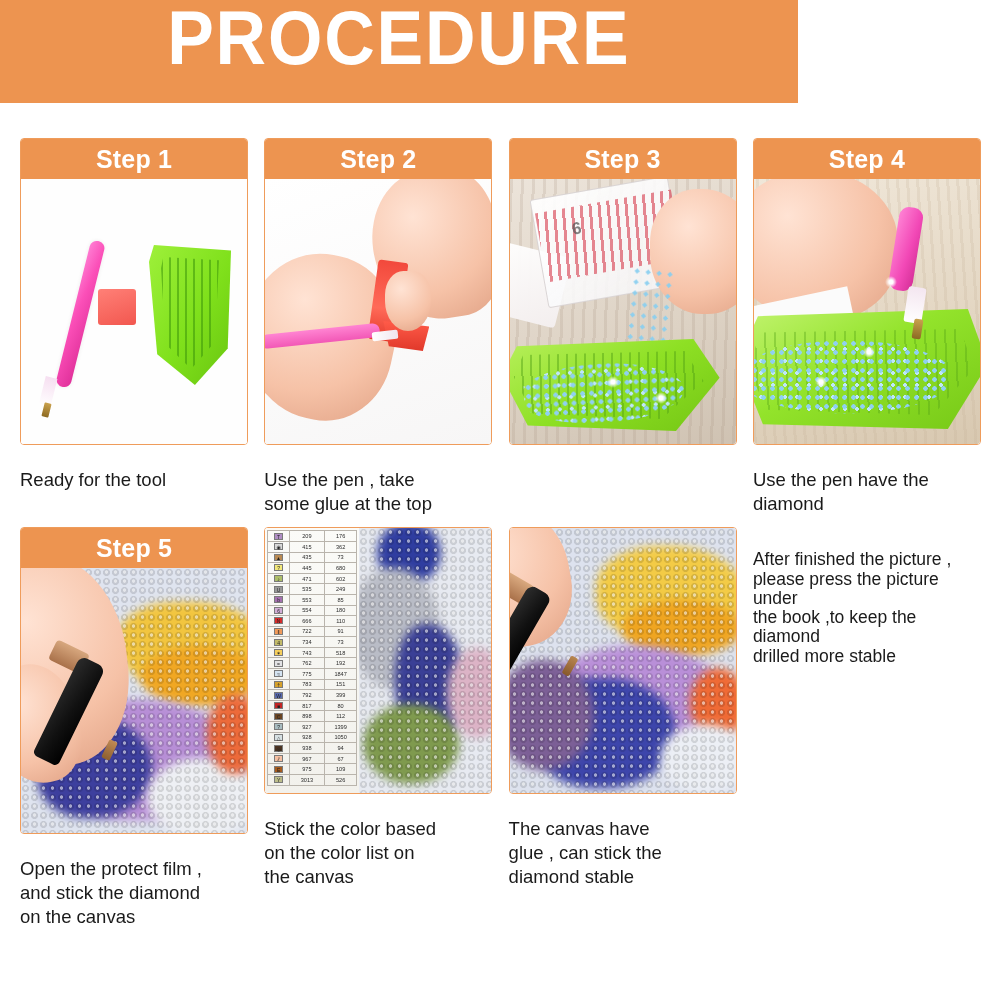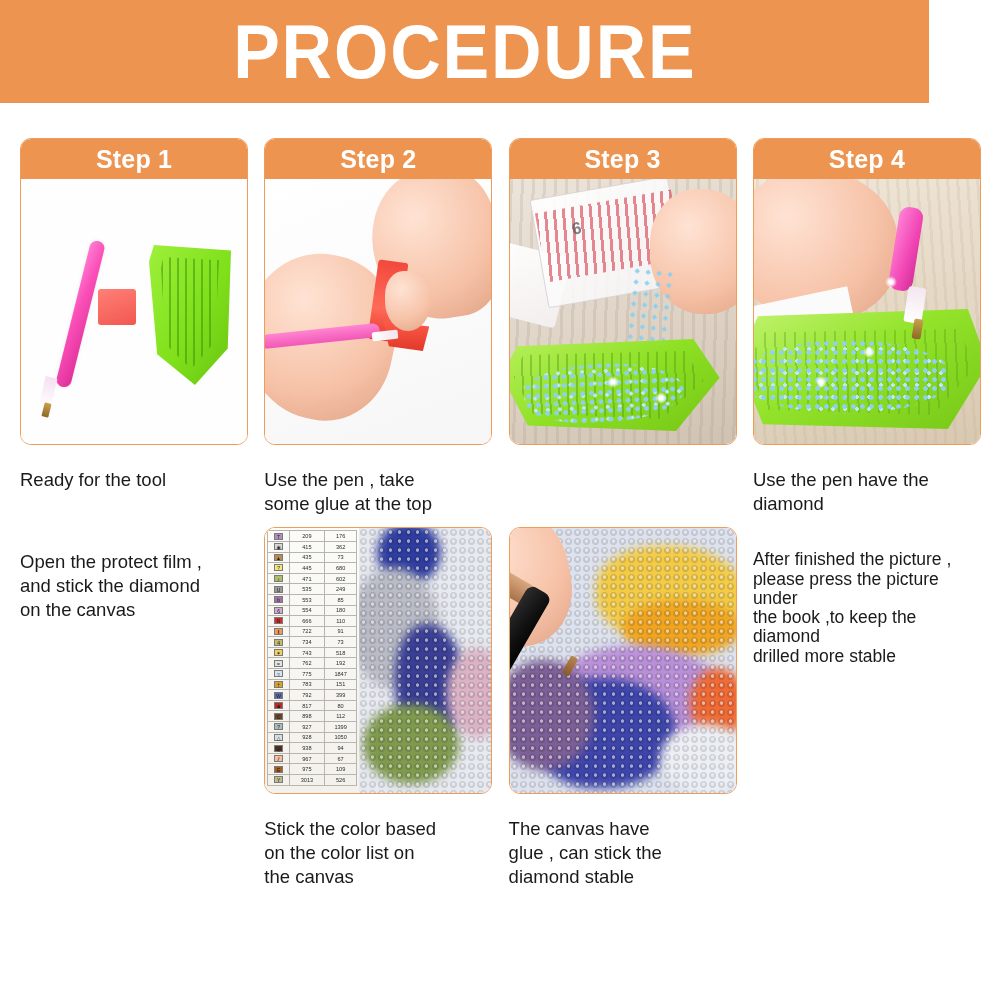--- a/index.html
+++ b/index.html
@@ -16,25 +16,24 @@
     position: relative;
     width: 1001px;
     height: 1001px;
     background: #ffffff;
   }
 
   
   .banner {
     position: absolute;
     left: 0; top: 0;
-    width: 929px;
+    width: 798px;
     height: 103px;
     background: #ed9450;
     display: flex;
-    align-items: center;
     justify-content: center;
   }
   .banner-title {
     color: #ffffff;
     font-family: "Liberation Sans Narrow", "Liberation Sans", sans-serif;
     font-size: 76px;
     font-weight: 700;
     letter-spacing: 2px;
     transform: scaleX(0.92);
     line-height: 1;
@@ -50,21 +49,21 @@
     grid-template-columns: repeat(4, 228px);
     grid-template-rows: auto auto;
     column-gap: 16.3px;
     row-gap: 12px;
   }
 
   .cell { width: 228px; }
 
   .card {
     width: 228px;
-    border-radius: 11px;
+    border-radius: 4px;
     overflow: hidden;
     background: #ffffff;
     border: 1.5px solid #ef9c5b;
     position: relative;
   }
 
   .card-header {
     height: 40px;
     background: #ed9450;
     display: flex;
@@ -417,20 +416,40 @@
             <div class="sparkle" style="left:108px; top:166px;"></div>
             <div class="sparkle" style="left:60px; top:196px;"></div>
           </div>
         </div>
       </div>
       <div class="caption">Use the pen have the
 diamond</div>
     </div>
 
     <div class="cell">
+      <div class="card">
+        <div class="card-header">Step 5</div>
+        <div class="card-body">
+          <div class="photo">
+            <div class="s5-base"></div>
+            <div class="blob s5-yellow"></div>
+            <div class="blob s5-yellow2"></div>
+            <div class="blob s5-purple"></div>
+            <div class="blob s5-blue"></div>
+            <div class="blob s5-white"></div>
+            <div class="blob s5-orange"></div>
+            <div class="bead-grid"></div>
+            <div class="skin s5-hand"></div>
+            <div class="skin s5-thumb"></div>
+            <div class="s5-pen-band"></div>
+            <div class="s5-pen"></div>
+            <div class="s5-pen-tip"></div>
+          </div>
+        </div>
+      </div>
       <div class="caption">Open the protect film ,
 and stick the diamond
 on the canvas</div>
     </div>
 
     <div class="cell">
       <div class="card">
         <div class="card-body">
           <div class="photo">
             <div class="s6-canvas">

